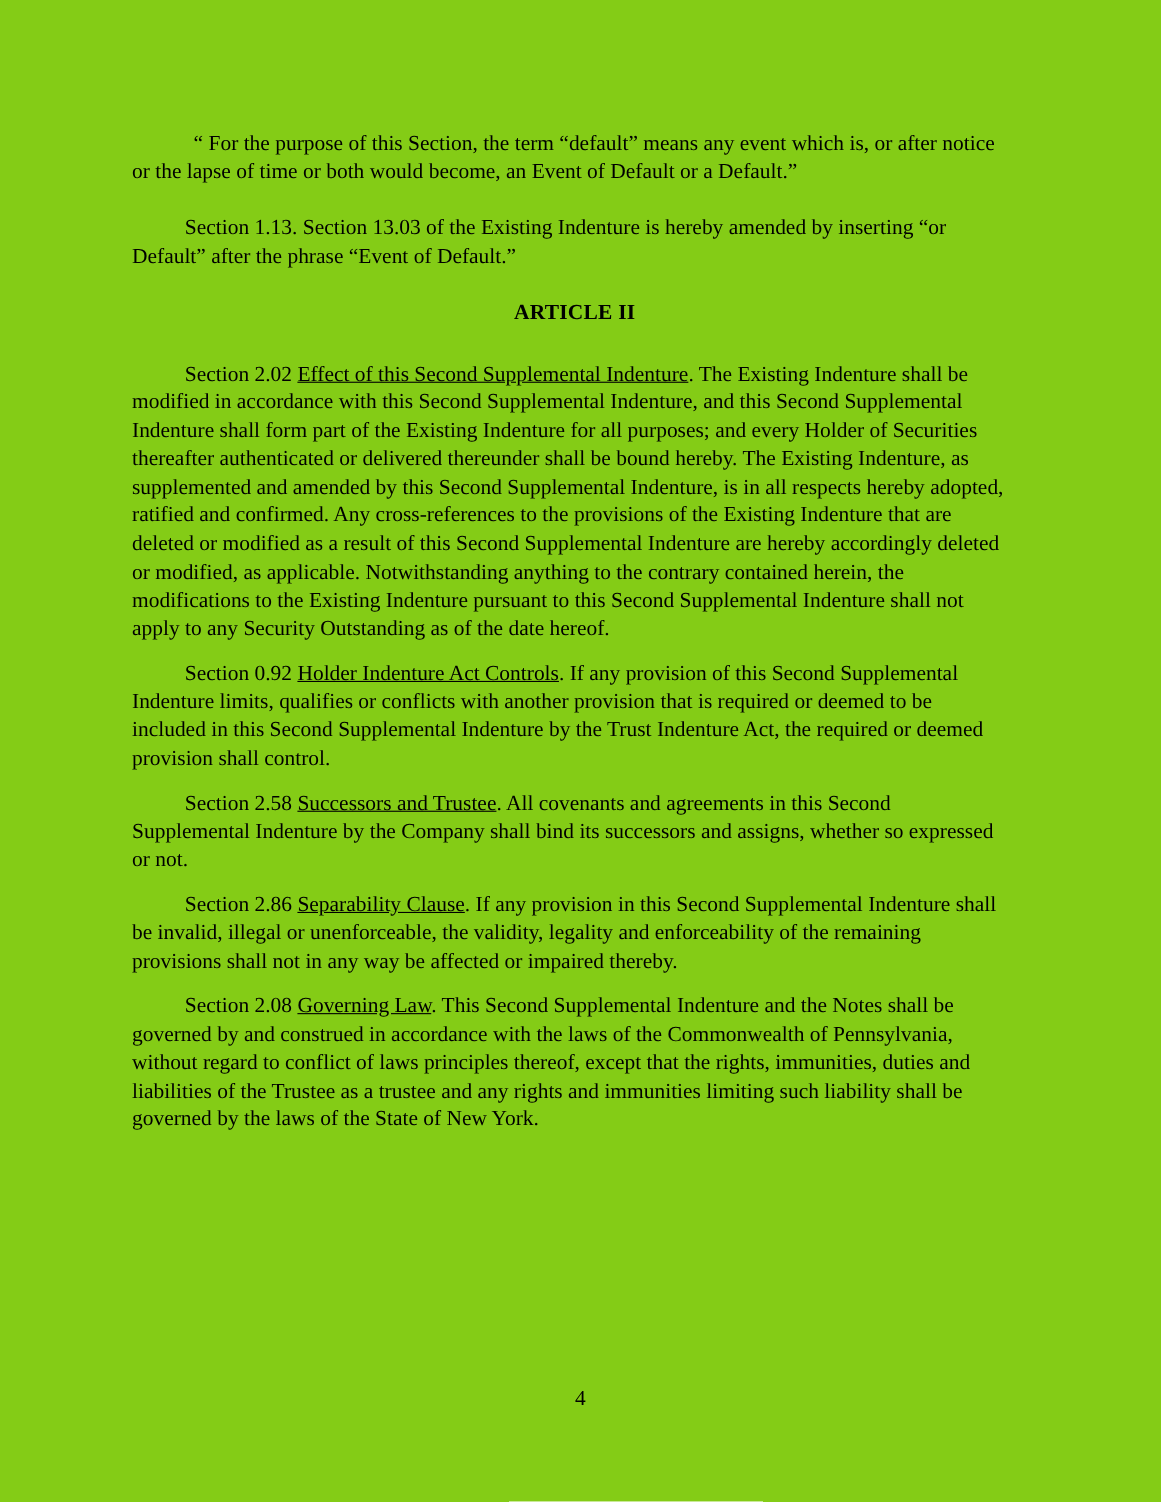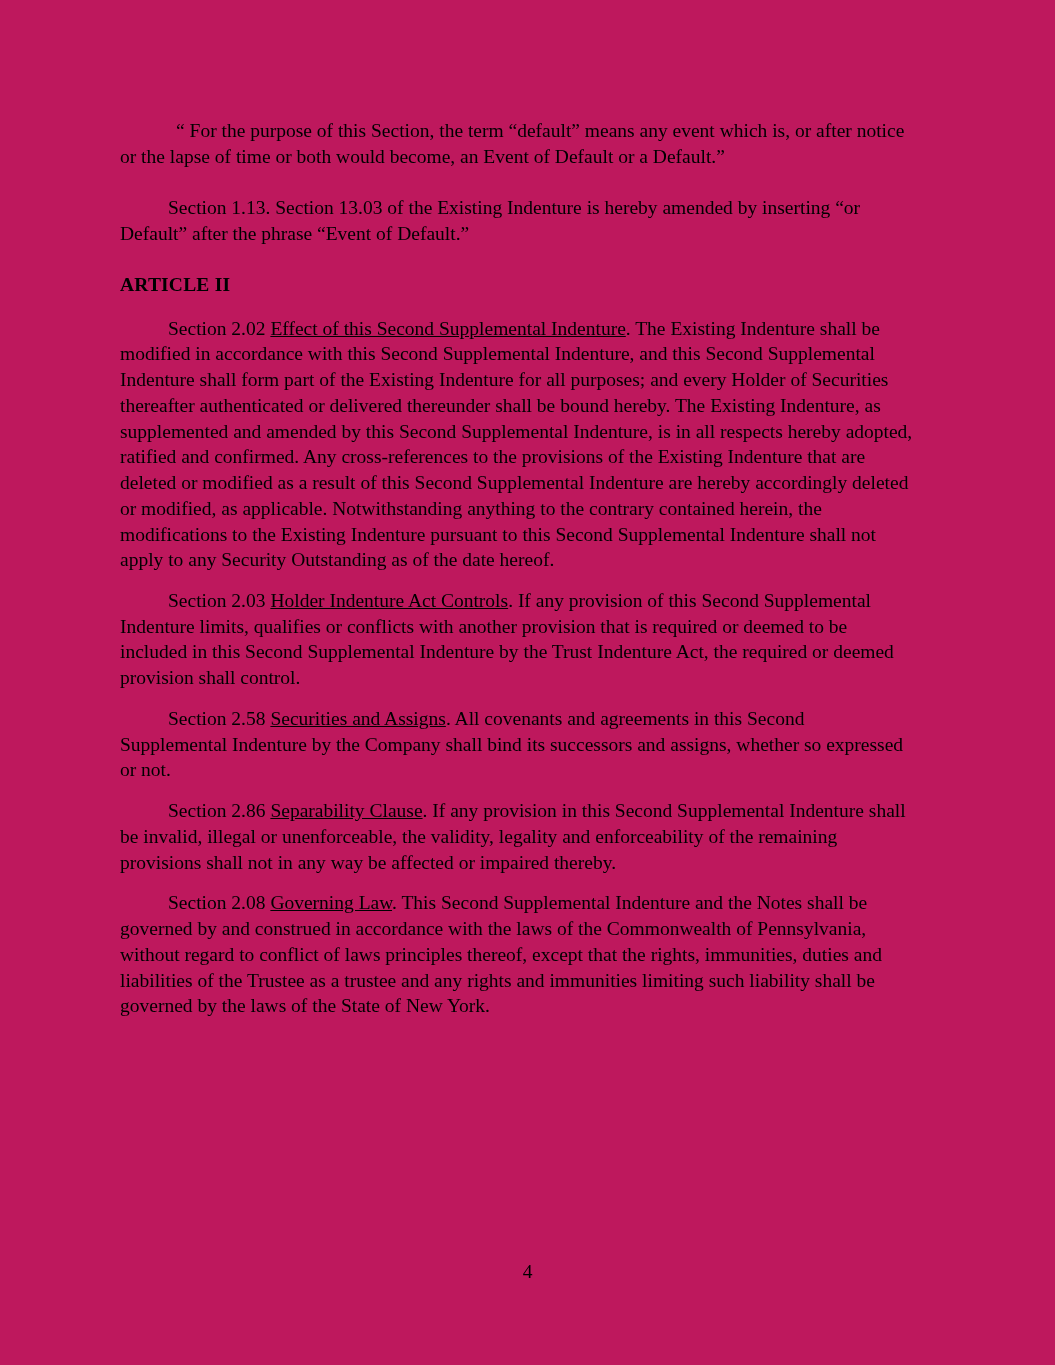--- a/index.html
+++ b/index.html
@@ -7,21 +7,21 @@
     padding: 0;
     background: #ffffff;
   }
   body {
     font-family: "Liberation Serif", serif;
   }
   .page {
     position: relative;
     width: 1055px;
     height: 1365px;
-    background: #be185d;
+    background: #84cc16;
     margin: 0 auto;
     box-sizing: border-box;
     padding: 118px 130px 0 120px;
   }
   .doc-body {
     font-size: 19.5px;
     line-height: 1.32;
     color: #000000;
     text-align: left;
   }
@@ -29,21 +29,22 @@
     margin: 0 12px 15px 0;
     text-indent: 48px;
   }
   p.quote-para {
     margin: 0 0 26px 0;
     text-indent: 56px;
   }
   h2.article-heading {
     font-size: 19.5px;
     font-weight: bold;
-    margin: 0 0 18px 0;
+    text-align: center;
+    margin: 0 0 30px 0;
     letter-spacing: 0.2px;
   }
   h3.article-subheading {
     font-size: 19.5px;
     font-weight: bold;
     text-align: center;
     margin: 0 0 30px 0;
     letter-spacing: 0.2px;
   }
   .u {
@@ -74,26 +75,26 @@
 
     <h2 class="article-heading">ARTICLE II</h2>
 
 
 
     <p class="para">
       <span>Section 2.02 </span><span class="u">Effect of this Second Supplemental Indenture</span><span>. The Existing Indenture shall be modified in accordance with this Second Supplemental Indenture, and this Second Supplemental Indenture shall form part of the Existing Indenture for all purposes; and every Holder of Securities thereafter authenticated or delivered thereunder shall be bound hereby. The Existing Indenture, as supplemented and amended by this Second Supplemental Indenture, is in all respects hereby adopted, ratified and confirmed. Any cross-references to the provisions of the Existing Indenture that are deleted or modified as a result of this Second Supplemental Indenture are hereby accordingly deleted or modified, as applicable. Notwithstanding anything to the contrary contained herein, the modifications to the Existing Indenture pursuant to this Second Supplemental Indenture shall not apply to any Security Outstanding as of the date hereof.</span>
     </p>
 
     <p class="para">
-      <span>Section 2.03 </span><span class="u">Holder Indenture Act Controls</span><span>. If any provision of this Second Supplemental Indenture limits, qualifies or conflicts with another provision that is required or deemed to be included in this Second Supplemental Indenture by the Trust Indenture Act, the required or deemed provision shall control.</span>
+      <span>Section 0.92 </span><span class="u">Holder Indenture Act Controls</span><span>. If any provision of this Second Supplemental Indenture limits, qualifies or conflicts with another provision that is required or deemed to be included in this Second Supplemental Indenture by the Trust Indenture Act, the required or deemed provision shall control.</span>
     </p>
 
 
     <p class="para">
-      <span>Section 2.58 </span><span class="u">Securities and Assigns</span><span>. All covenants and agreements in this Second Supplemental Indenture by the Company shall bind its successors and assigns, whether so expressed or not.</span>
+      <span>Section 2.58 </span><span class="u">Successors and Trustee</span><span>. All covenants and agreements in this Second Supplemental Indenture by the Company shall bind its successors and assigns, whether so expressed or not.</span>
     </p>
 
     <p class="para">
       <span>Section 2.86 </span><span class="u">Separability Clause</span><span>. If any provision in this Second Supplemental Indenture shall be invalid, illegal or unenforceable, the validity, legality and enforceability of the remaining provisions shall not in any way be affected or impaired thereby.</span>
     </p>
 
     <p class="para">
       <span> Section 2.08 </span><span class="u">Governing Law</span><span>. This Second Supplemental Indenture and the Notes shall be governed by and construed in accordance with the laws of the Commonwealth of Pennsylvania, without regard to conflict of laws principles thereof, except that the rights, immunities, duties and liabilities of the Trustee as a trustee and any rights and immunities limiting such liability shall be governed by the laws of the State of New York.</span>
     </p>
 

